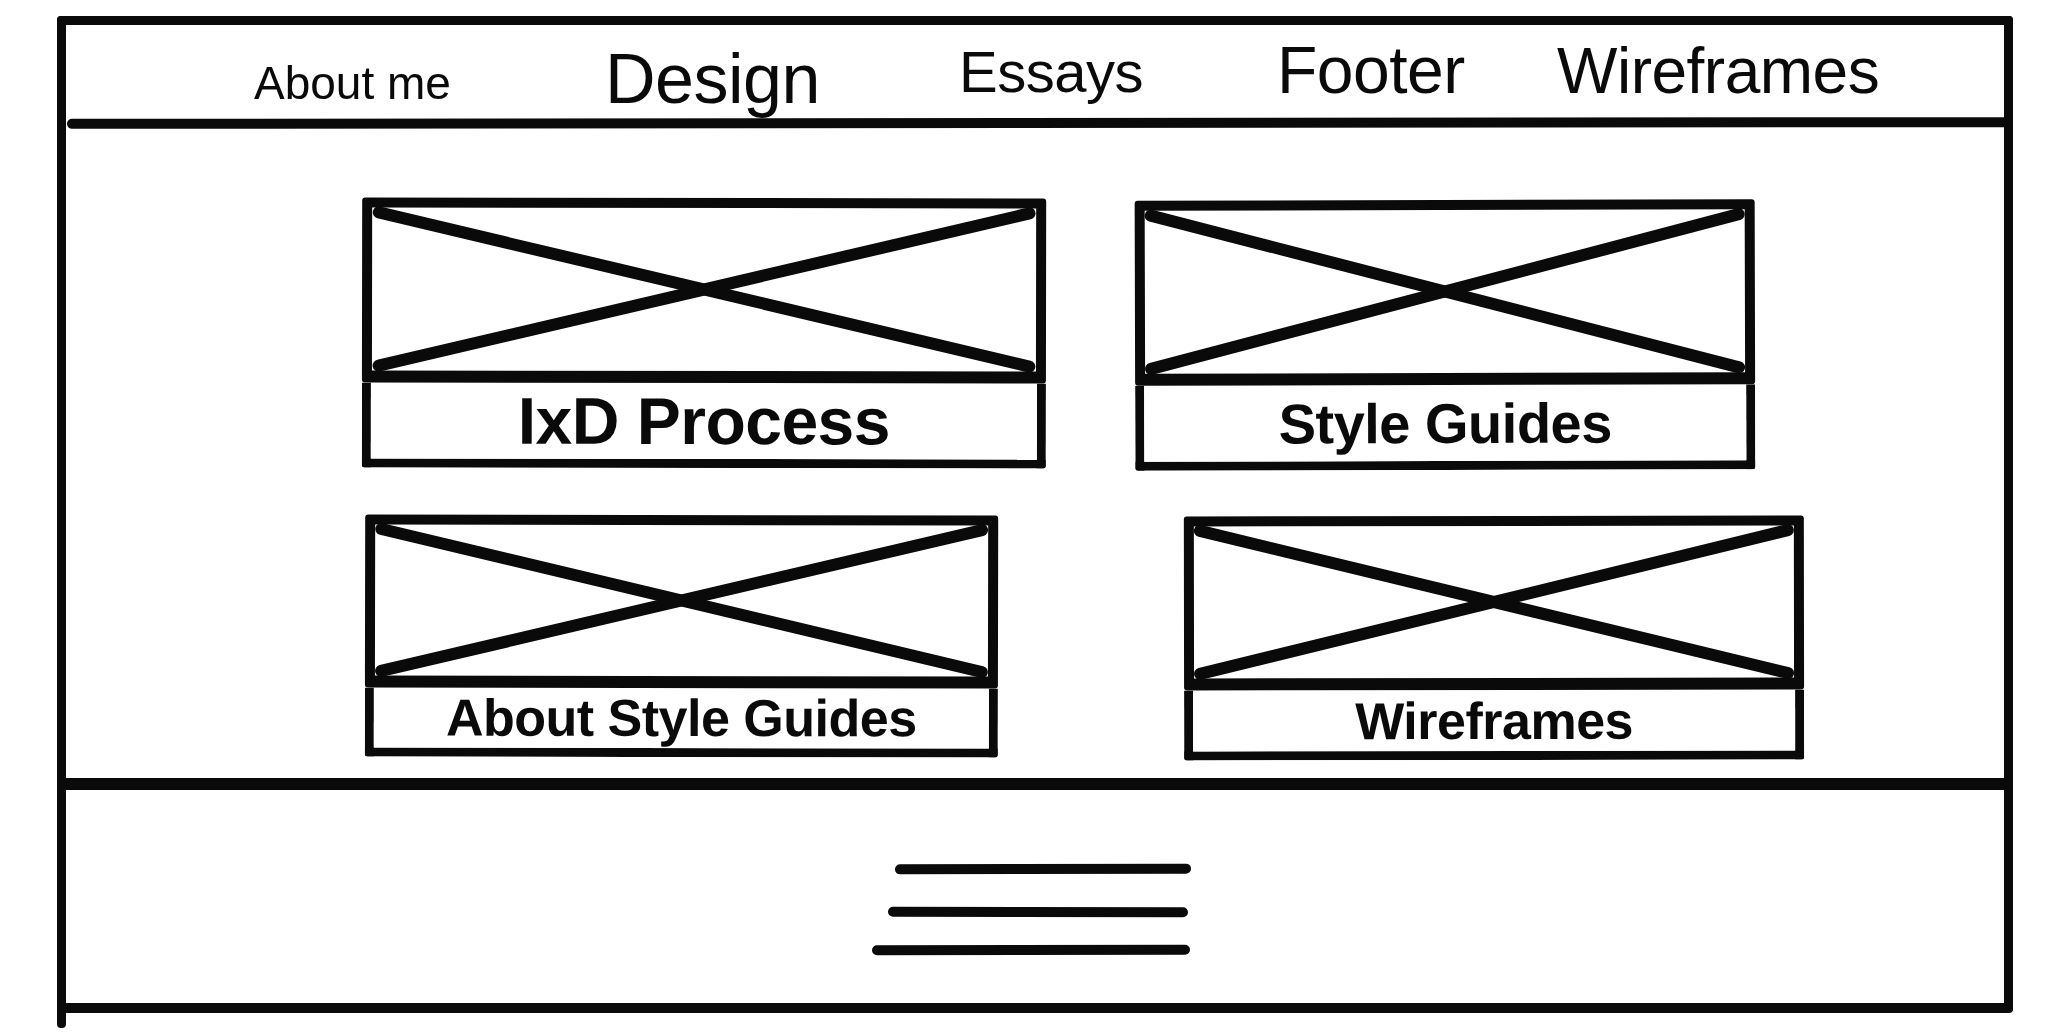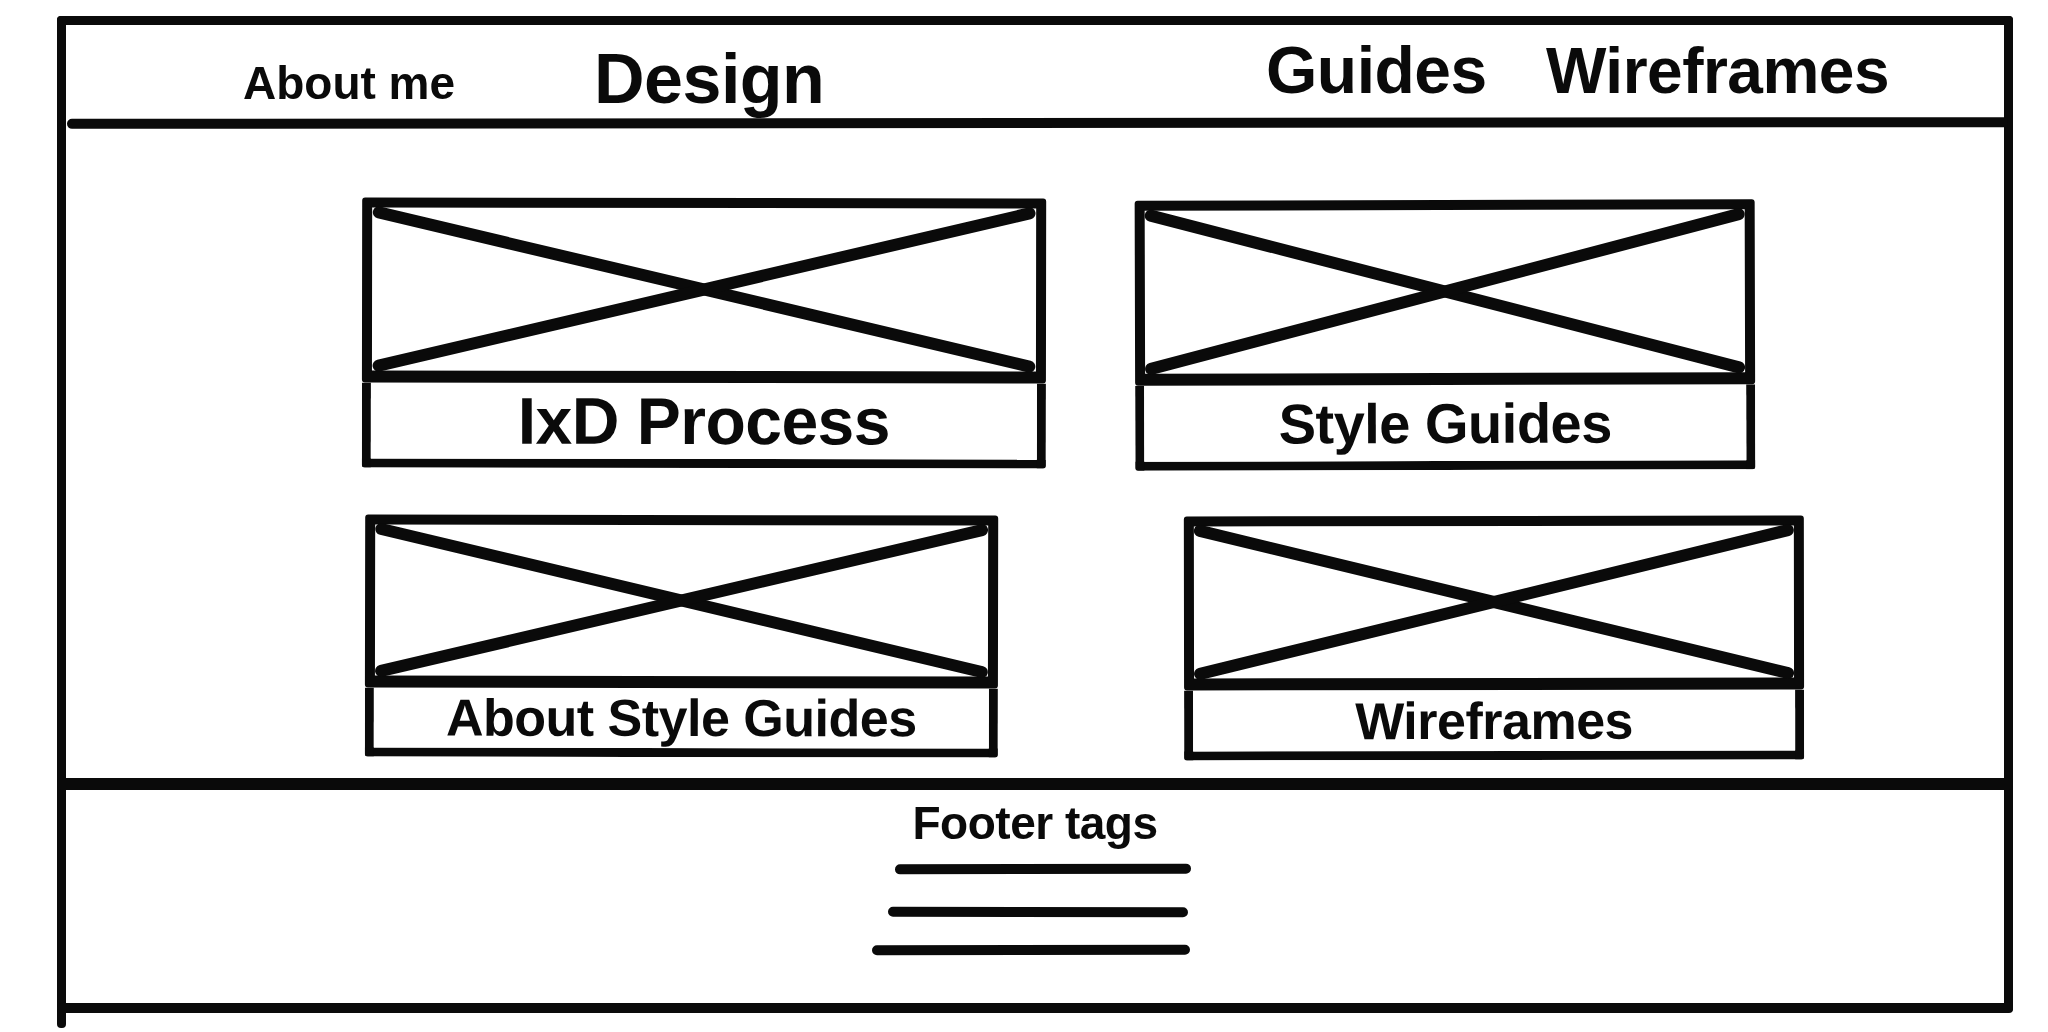--- a/index.html
+++ b/index.html
@@ -10,22 +10,22 @@
   
   .frame-line{position:absolute;background:#0a0a0a;border-radius:4px;}
   .frame-top{left:57px;top:16px;width:1956px;height:9px;}
   .frame-left{left:57px;top:16px;width:9px;height:1012px;}
   .frame-right{left:2004px;top:16px;width:9px;height:996px;}
   .frame-bottom{left:57px;top:1003px;width:1956px;height:10px;}
 
   
   .navbar{position:absolute;left:57px;top:16px;width:1956px;height:102px;}
   .nav-item{
-    position:absolute;line-height:1;font-weight:700;color:#0a0a0a;
-    text-decoration:none;letter-spacing:-0.5px;white-space:nowrap;cursor:pointer;
+    position:absolute;line-height:1;font-weight:400;color:#0a0a0a;
+    text-decoration:none;letter-spacing:-0.5px;white-space:nowrap;cursor:pointer;margin-left:11px;
   }
   .nav-about{left:186px;top:44px;font-size:46px;letter-spacing:0;}
   .nav-design{left:537px;top:28px;font-size:70px;}
   .nav-essays{left:891px;top:27px;font-size:58px;}
   .nav-blogs{left:1209px;top:21px;font-size:66px;}
   .nav-portfolio{left:1489px;top:23px;font-size:64px;}
   .nav-divider{
     position:absolute;left:67px;top:118px;width:1941px;height:10px;
     background:#0a0a0a;border-radius:6px 0 0 6px;transform:rotate(-0.05deg);
   }
@@ -78,21 +78,22 @@
 <div class="stage">
 
   <div class="frame-line frame-top"></div>
   <div class="frame-line frame-left"></div>
   <div class="frame-line frame-right"></div>
   <div class="frame-line frame-bottom"></div>
 
   <nav class="navbar">
     <a class="nav-item nav-about">About me</a>
     <a class="nav-item nav-design">Design</a>
-    <a class="nav-item nav-blogs">Guides</a>
+    <a class="nav-item nav-essays">Essays</a>
+    <a class="nav-item nav-blogs">Footer</a>
     <a class="nav-item nav-portfolio">Wireframes</a>
   </nav>
   <div class="nav-divider"></div>
 
   <section class="card card-1">
     <div class="ph">
       <svg>
         <line x1="1%" y1="3%" x2="99%" y2="97%"></line>
         <line x1="99%" y1="3%" x2="1%" y2="97%"></line>
       </svg>
@@ -132,18 +133,17 @@
         <line x1="1%" y1="3%" x2="99%" y2="97%"></line>
         <line x1="99%" y1="3%" x2="1%" y2="97%"></line>
       </svg>
     </div>
     <div class="cap">
       <span>Wireframes</span>
     </div>
   </section>
 
   <div class="footer-divider"></div>
-  <div class="footer-title">Footer tags</div>
   <div class="tag-line tag-line-1"></div>
   <div class="tag-line tag-line-2"></div>
   <div class="tag-line tag-line-3"></div>
 
 </div>
 
 </body></html>

